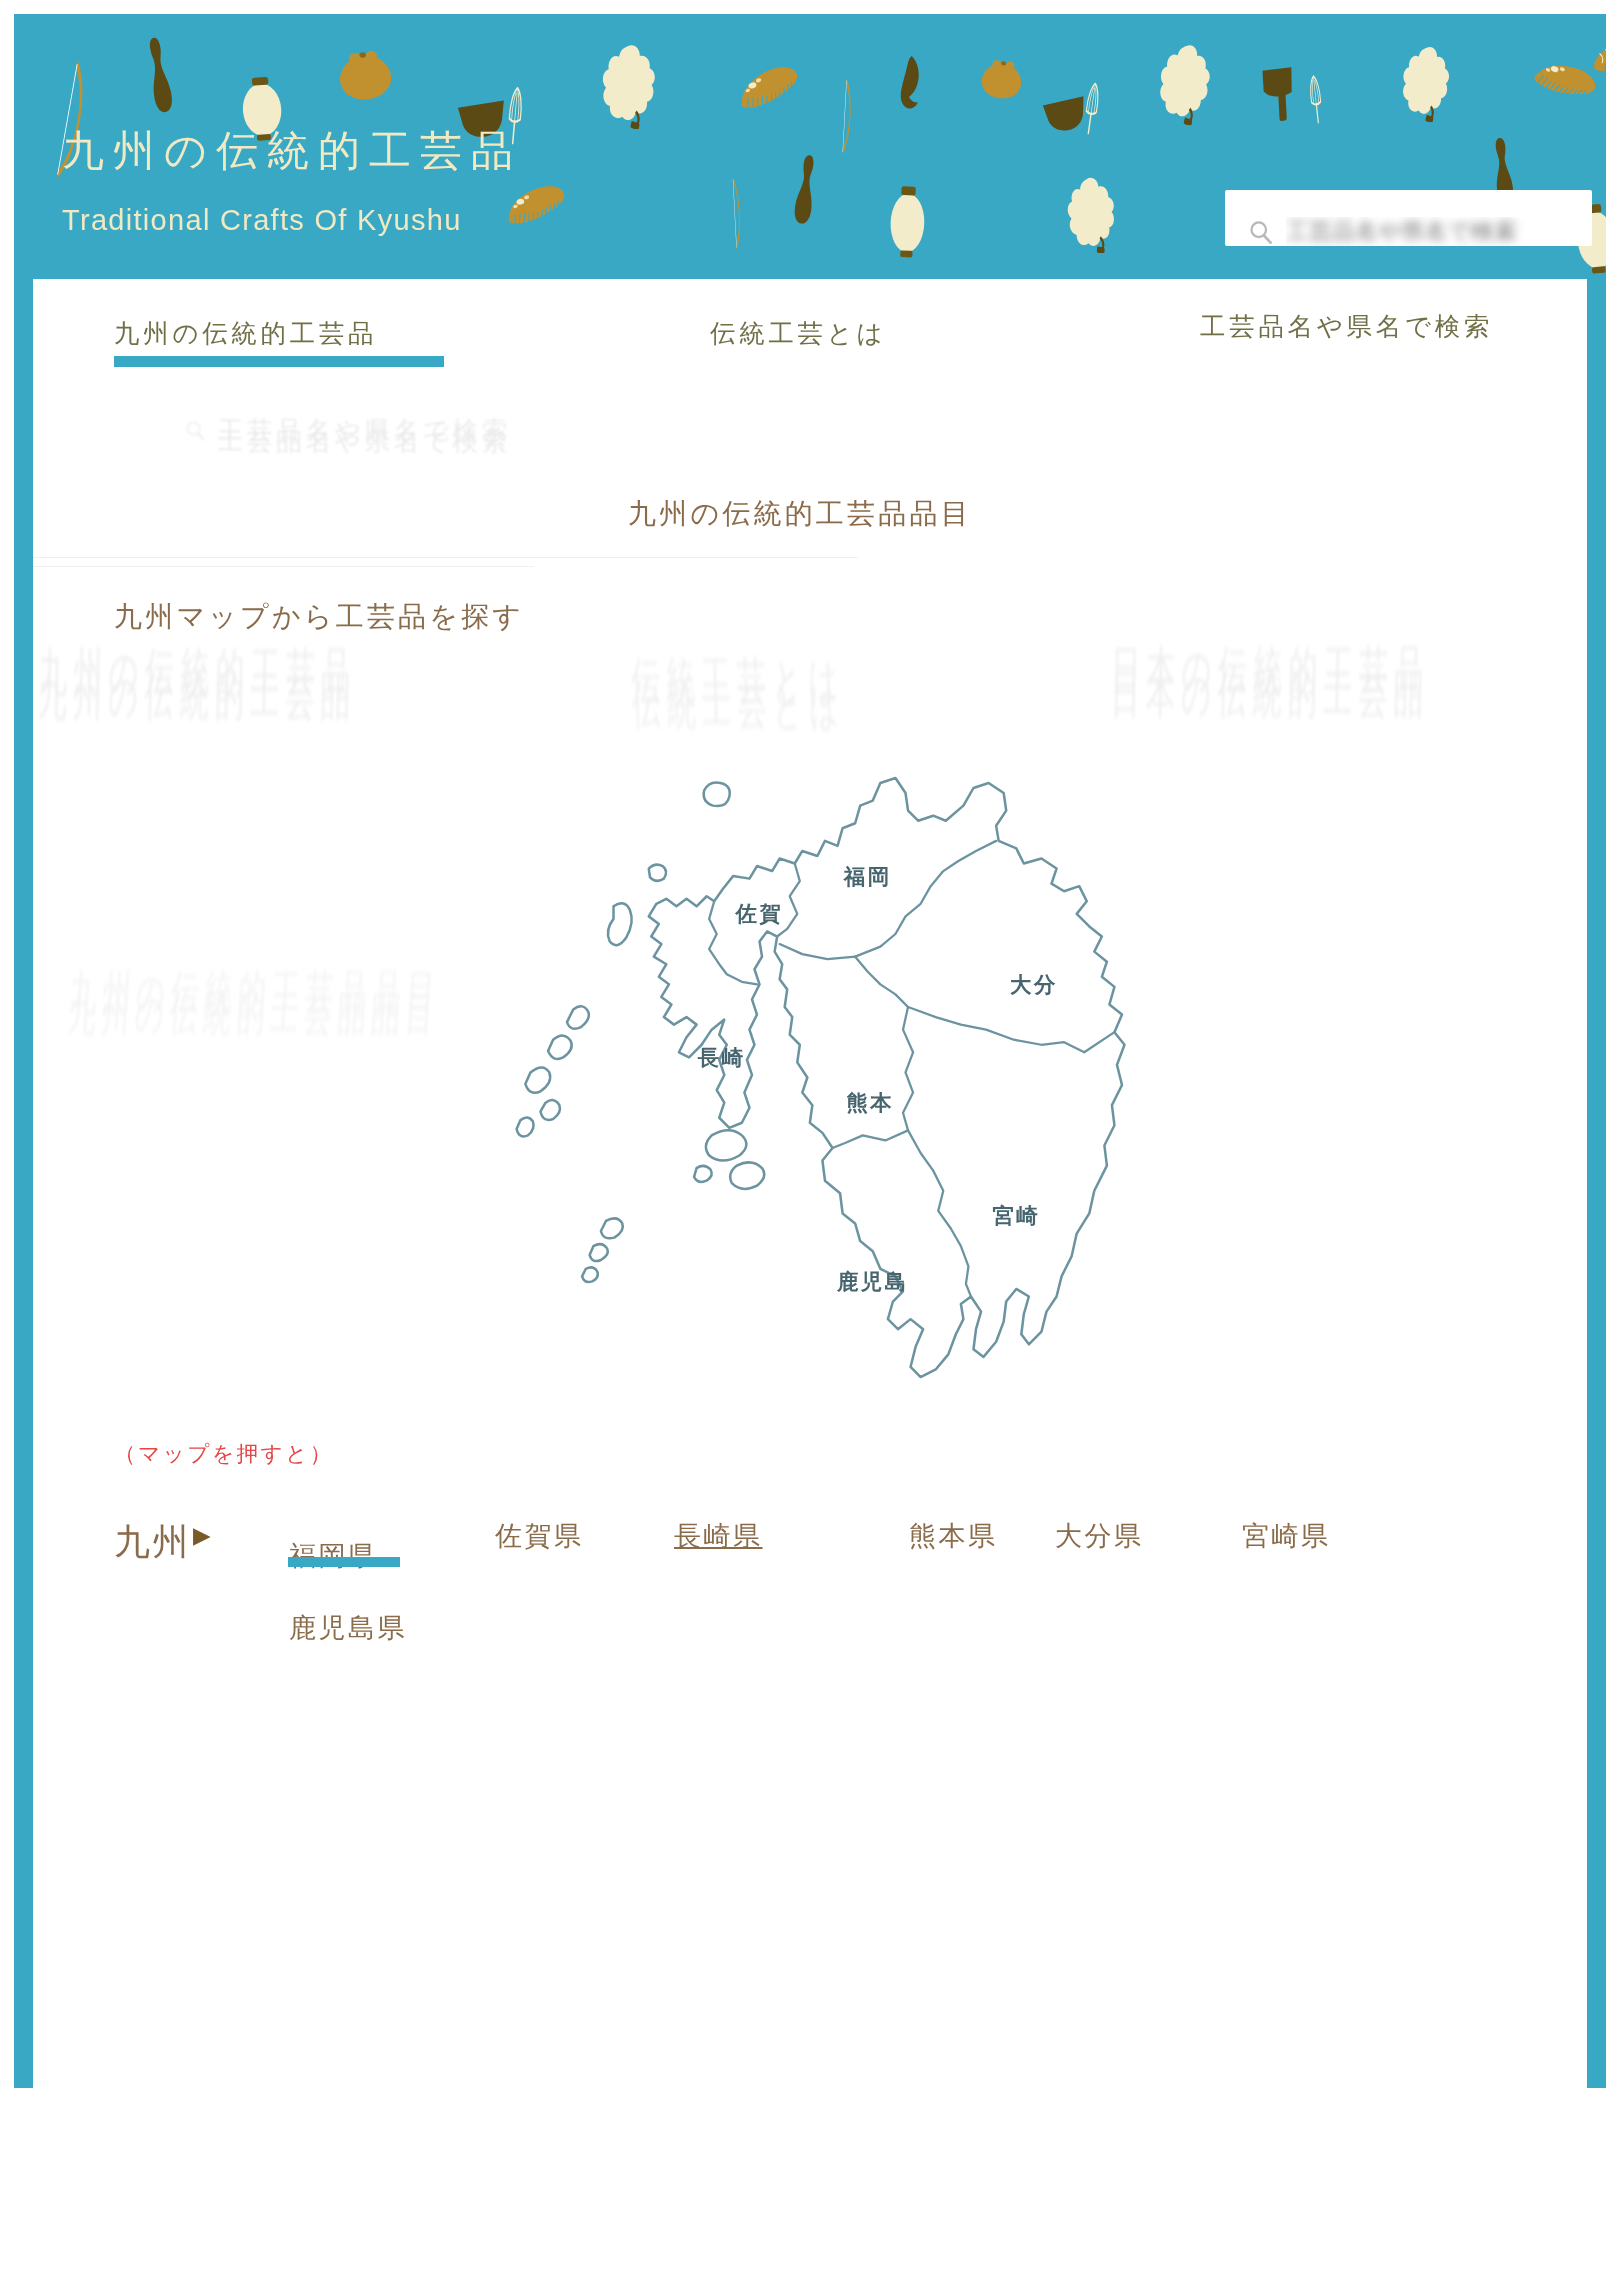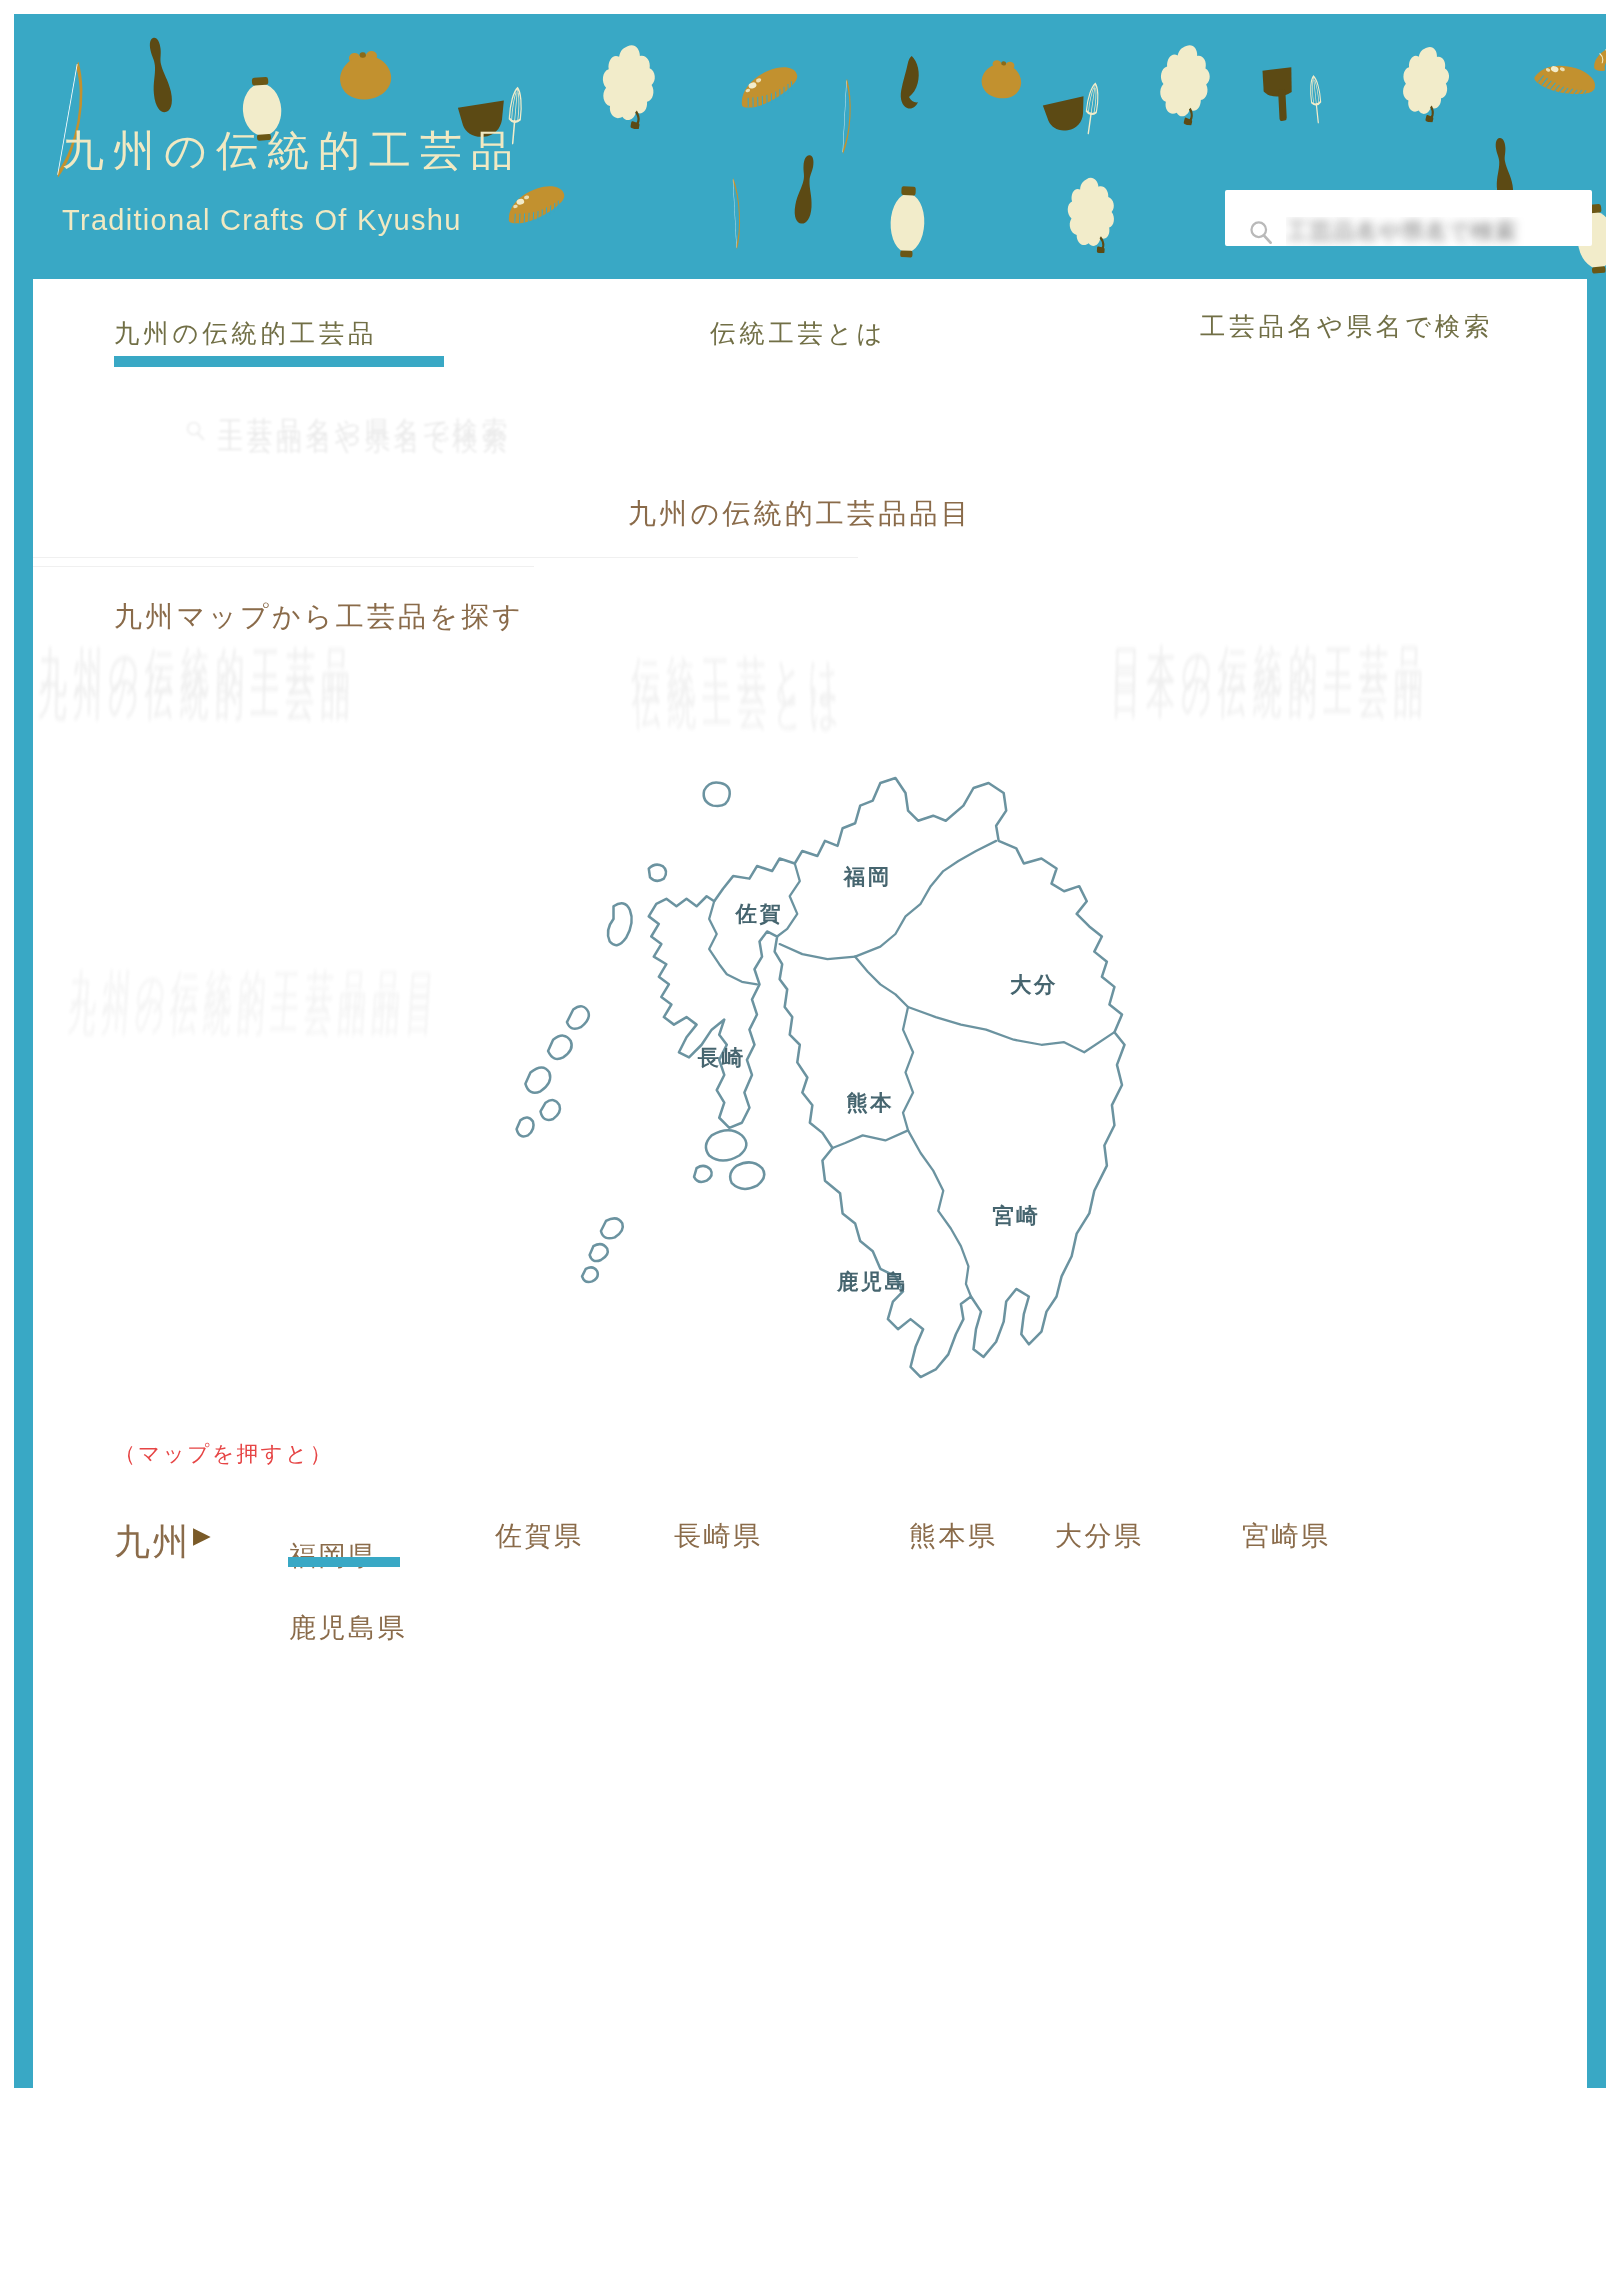--- a/index.html
+++ b/index.html
@@ -288,21 +288,21 @@
       </div>
 
       <div class="map-note" style="left:81px;top:1160px;">（マップを押すと）</div>
 
       <div class="crumb" style="left:81px;top:1239px;">九州</div>
       <div class="crumb-arrow" style="left:160px;top:1243px;">▶</div>
 
       <div class="pref" style="left:256px;top:1239px;margin-top:20px;">福岡県</div>
       <div class="bar" style="left:255px;top:1278px;width:112px;height:9.5px;"></div>
       <div class="pref" style="left:462px;top:1239px;">佐賀県</div>
-      <div class="pref" style="left:641px;top:1239px;">長崎県</div>
+      <div class="pref" style="left:641px;top:1239px;text-decoration:underline;">長崎県</div>
       <div class="pref" style="left:832px;top:1239px;margin-left:44px;">熊本県</div>
       <div class="pref" style="left:1022px;top:1239px;">大分県</div>
       <div class="pref" style="left:1209px;top:1239px;">宮崎県</div>
       <div class="pref" style="left:256px;top:1331px;">鹿児島県</div>
     </main>
 
     <footer class="band page-footer">
       <div id="footer-decos">
           <svg class="deco" viewBox="0 0 100 100" preserveAspectRatio="none" style="left: 38px; top: 39px; width: 38px; height: 105px; transform: rotate(7deg); color: rgb(194, 145, 47);">
             <use href="#sym-bow" width="100" height="100"></use>

